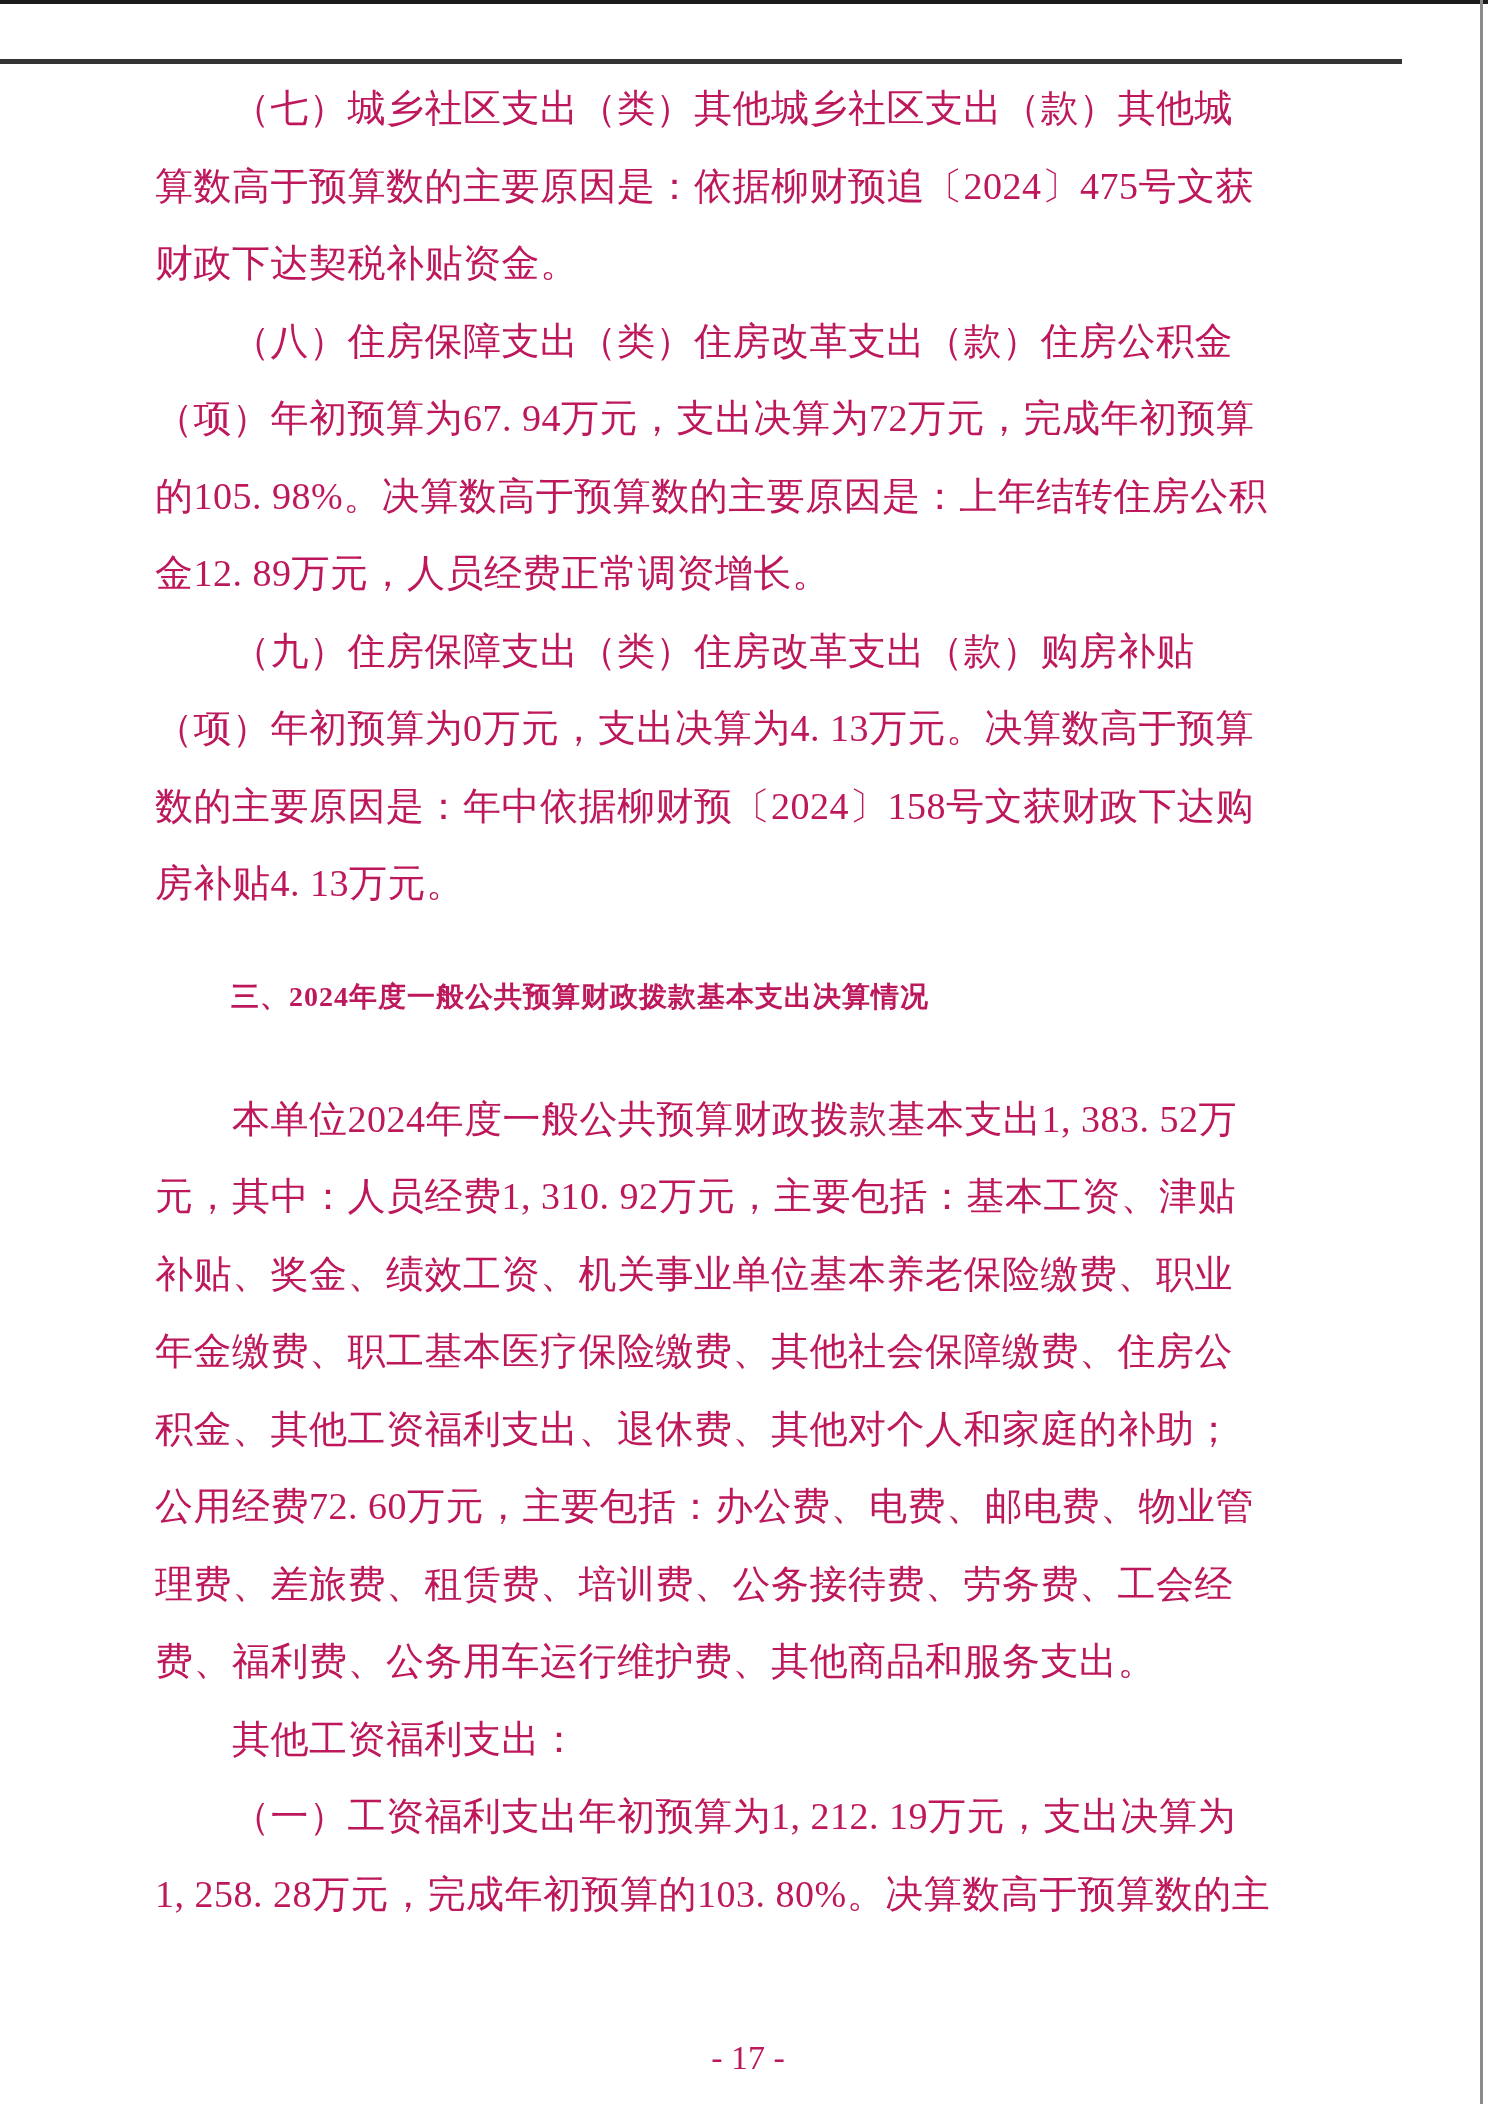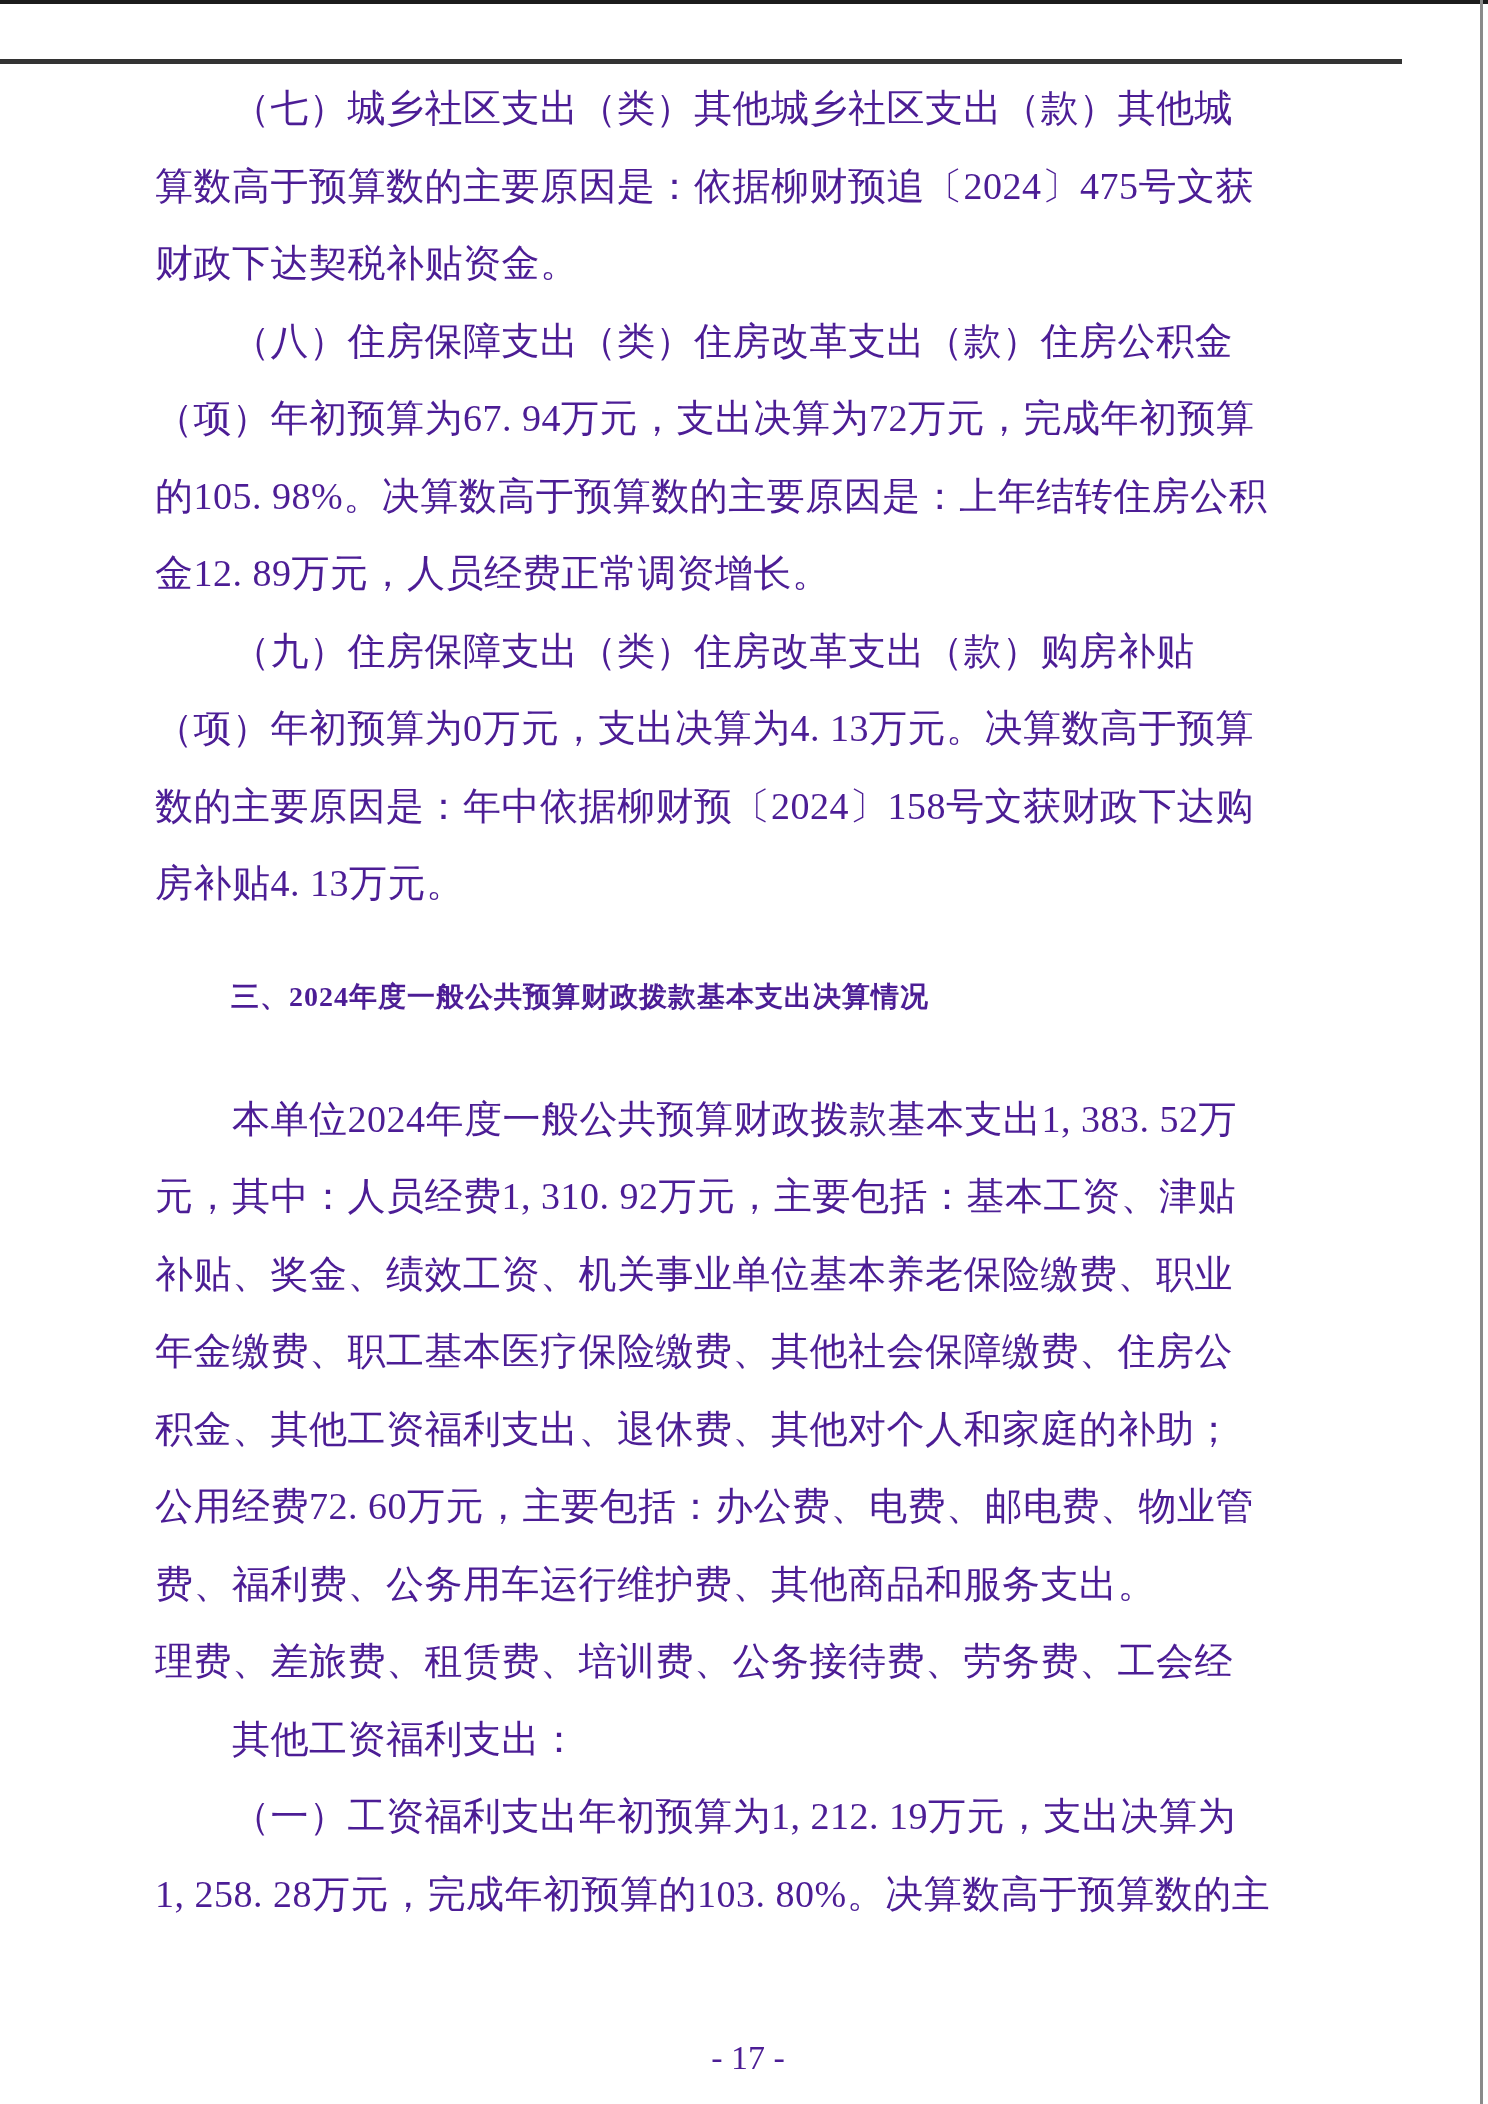--- a/index.html
+++ b/index.html
@@ -2,21 +2,21 @@
 <html><head>
 <meta charset="utf-8">
 <style>
   html,body{margin:0;padding:0;background:#e8e8e8;}
   .page{
     position:relative;
     width:1488px;
     height:2104px;
     background:#ffffff;
     font-family:"Liberation Serif","DejaVu Serif",serif;
-    color:#4c1d95;
+    color:#be185d;
     overflow:hidden;
   }
   .content{
     position:absolute;
     left:155px;
     top:70px;
     width:1190px;
   }
   .line{
     height:77.5px;
@@ -84,22 +84,22 @@
 
     <div class="heading">三、2024年度一般公共预算财政拨款基本支出决算情况</div>
 
     <div>
         <div class="line">　　本单位2024年度一般公共预算财政拨款基本支出1, 383. 52万</div>
         <div class="line">元，其中：人员经费1, 310. 92万元，主要包括：基本工资、津贴</div>
         <div class="line">补贴、奖金、绩效工资、机关事业单位基本养老保险缴费、职业</div>
         <div class="line">年金缴费、职工基本医疗保险缴费、其他社会保障缴费、住房公</div>
         <div class="line">积金、其他工资福利支出、退休费、其他对个人和家庭的补助；</div>
         <div class="line">公用经费72. 60万元，主要包括：办公费、电费、邮电费、物业管</div>
+        <div class="line">理费、差旅费、租赁费、培训费、公务接待费、劳务费、工会经</div>
         <div class="line">费、福利费、公务用车运行维护费、其他商品和服务支出。</div>
-        <div class="line">理费、差旅费、租赁费、培训费、公务接待费、劳务费、工会经</div>
         <div class="line">　　其他工资福利支出：</div>
         <div class="line">　　（一）工资福利支出年初预算为1, 212. 19万元，支出决算为</div>
         <div class="line">1, 258. 28万元，完成年初预算的103. 80%。决算数高于预算数的主</div>
       </div>
   </div>
 
   <div class="footer">- 17 -</div>
 </div>
 
 </body></html>

